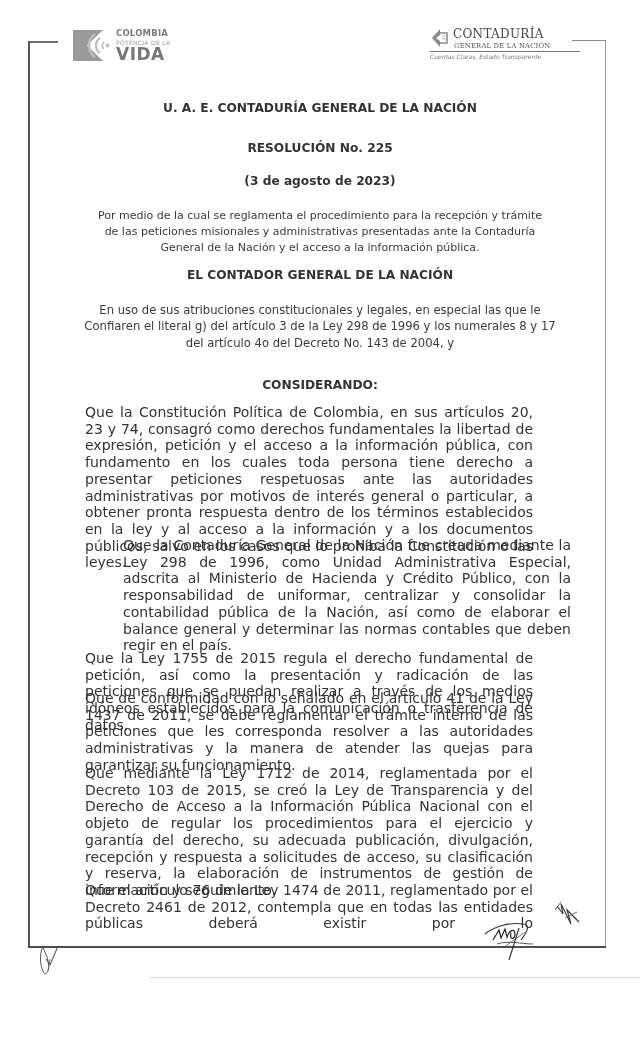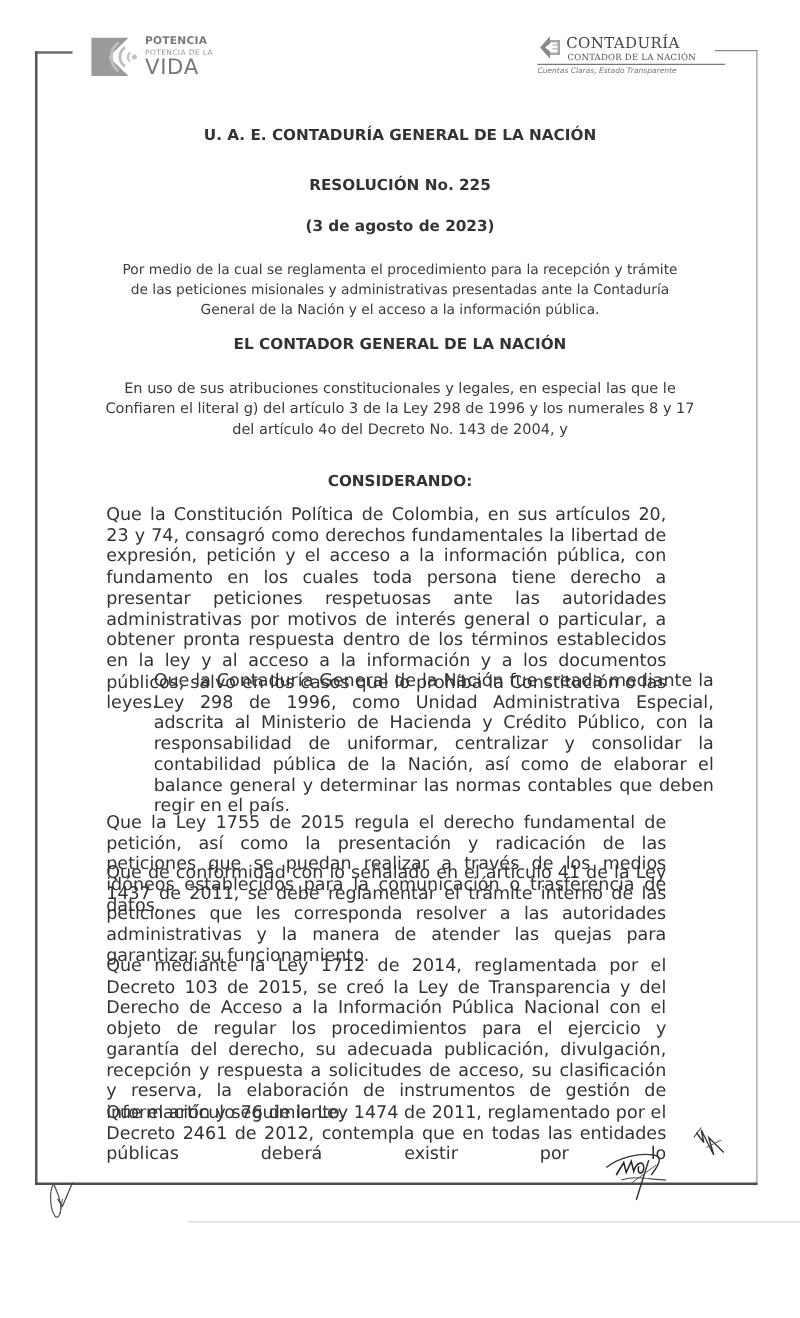--- a/index.html
+++ b/index.html
@@ -13,21 +13,21 @@
   .fl-right-top { left: 572px; top: 40px; width: 34px; height: 1px; background: #8a8a8a; }
   .fl-right { left: 605px; top: 40px; width: 1px; height: 908px; background: #9a9a9a; }
   .fl-bottom { left: 28px; top: 946px; width: 578px; height: 2px; background: #4e4e4e; }
   .scan-line { position: absolute; left: 150px; top: 977px; width: 490px; height: 1px; background: #d8d8d8; }
 
   
   .logo-left { position: absolute; left: 73px; top: 28px; width: 100px; height: 36px; }
   .logo-left .mark { position: absolute; left: 0; top: 2px; width: 38px; height: 31px; }
   .logo-left .txt1 { position: absolute; left: 43px; top: 0px; font-size: 8.5px; font-weight: bold; color: #7a7a7a; letter-spacing: 0.2px; }
   .logo-left .txt2 { position: absolute; left: 43px; top: 11px; font-size: 6px; color: #999; letter-spacing: 0.3px; }
-  .logo-left .txt3 { position: absolute; left: 43px; top: 16px; font-size: 17px; font-weight: normal; color: #777; letter-spacing: 0.5px; }
+  .logo-left .txt3 { position: absolute; left: 43px; top: 16px; font-size: 17px; font-weight: bold; color: #777; letter-spacing: 0.5px; }
 
   
   .logo-right { position: absolute; left: 430px; top: 27px; width: 150px; height: 36px; }
   .logo-right .mark { position: absolute; left: 2px; top: 2px; width: 16px; height: 18px; }
   .logo-right .t1 { position: absolute; left: 23px; top: 0px; font-family: "DejaVu Serif", serif; font-size: 12px; color: #444; letter-spacing: 0.3px; }
   .logo-right .t2 { position: absolute; left: 24px; top: 15px; font-family: "DejaVu Serif", serif; font-size: 6.8px; color: #555; letter-spacing: 0.2px; }
   .logo-right .rule { position: absolute; left: 0; top: 24px; width: 150px; height: 1px; background: #777; }
   .logo-right .t3 { position: absolute; left: 0px; top: 26px; font-size: 6px; font-style: italic; color: #777; white-space: nowrap; }
 
   .center { position: absolute; left: 60px; width: 520px; text-align: center; }
@@ -64,35 +64,35 @@
 <div class="logo-left">
   <div class="mark">
     <svg width="38" height="31" viewBox="0 0 38 31">
       <path d="M0 0 H30 L14 15.5 L30 31 H0 Z" fill="#9a9a9a"></path>
       <path d="M22 4 A14 14 0 0 0 22 27" fill="none" stroke="#bdbdbd" stroke-width="2.5"></path>
       <path d="M27 8 A9 9 0 0 0 27 23" fill="none" stroke="#bdbdbd" stroke-width="2.2"></path>
       <path d="M31 12 A4.5 4.5 0 0 0 31 19" fill="none" stroke="#c8c8c8" stroke-width="2"></path>
       <circle cx="34.5" cy="15.5" r="2" fill="#c2c2c2"></circle>
     </svg>
   </div>
-  <div class="txt1">POTENCIA</div>
+  <div class="txt1">COLOMBIA</div>
   <div class="txt2">POTENCIA DE LA</div>
   <div class="txt3">VIDA</div>
 </div>
 
 <div class="logo-right">
   <div class="mark">
     <svg width="16" height="18" viewBox="0 0 16 18">
       <path d="M8 0 L0 9 L8 18 L8 12 L4 9 L8 6 Z" fill="#8a8a8a"></path>
       <path d="M8 4 L15 4 L15 14 L8 14" fill="none" stroke="#a5a5a5" stroke-width="2"></path>
       <path d="M10 7 H14 M10 10 H14" stroke="#bbb" stroke-width="1.2"></path>
     </svg>
   </div>
   <div class="t1">CONTADURÍA</div>
-  <div class="t2">CONTADOR DE LA NACIÓN</div>
+  <div class="t2">GENERAL DE LA NACIÓN</div>
   <div class="rule"></div>
   <div class="t3">Cuentas Claras, Estado Transparente</div>
 </div>
 
 <div class="center h-bold title-entity">U. A. E. CONTADURÍA GENERAL DE LA NACIÓN</div>
 <div class="center h-bold title-res">RESOLUCIÓN No. 225</div>
 <div class="center h-bold title-date">(3 de agosto de 2023)</div>
 <div class="center subject">Por medio de la cual se reglamenta el procedimiento para la recepción y trámite de las peticiones misionales y administrativas presentadas ante la Contaduría General de la Nación y el acceso a la información pública.</div>
 <div class="center h-bold title-contador">EL CONTADOR GENERAL DE LA NACIÓN</div>
 <div class="center preamble">En uso de sus atribuciones constitucionales y legales, en especial las que le Confiaren el literal g) del artículo 3 de la Ley 298 de 1996 y los numerales 8 y 17 del artículo 4o del Decreto No. 143 de 2004, y</div>

